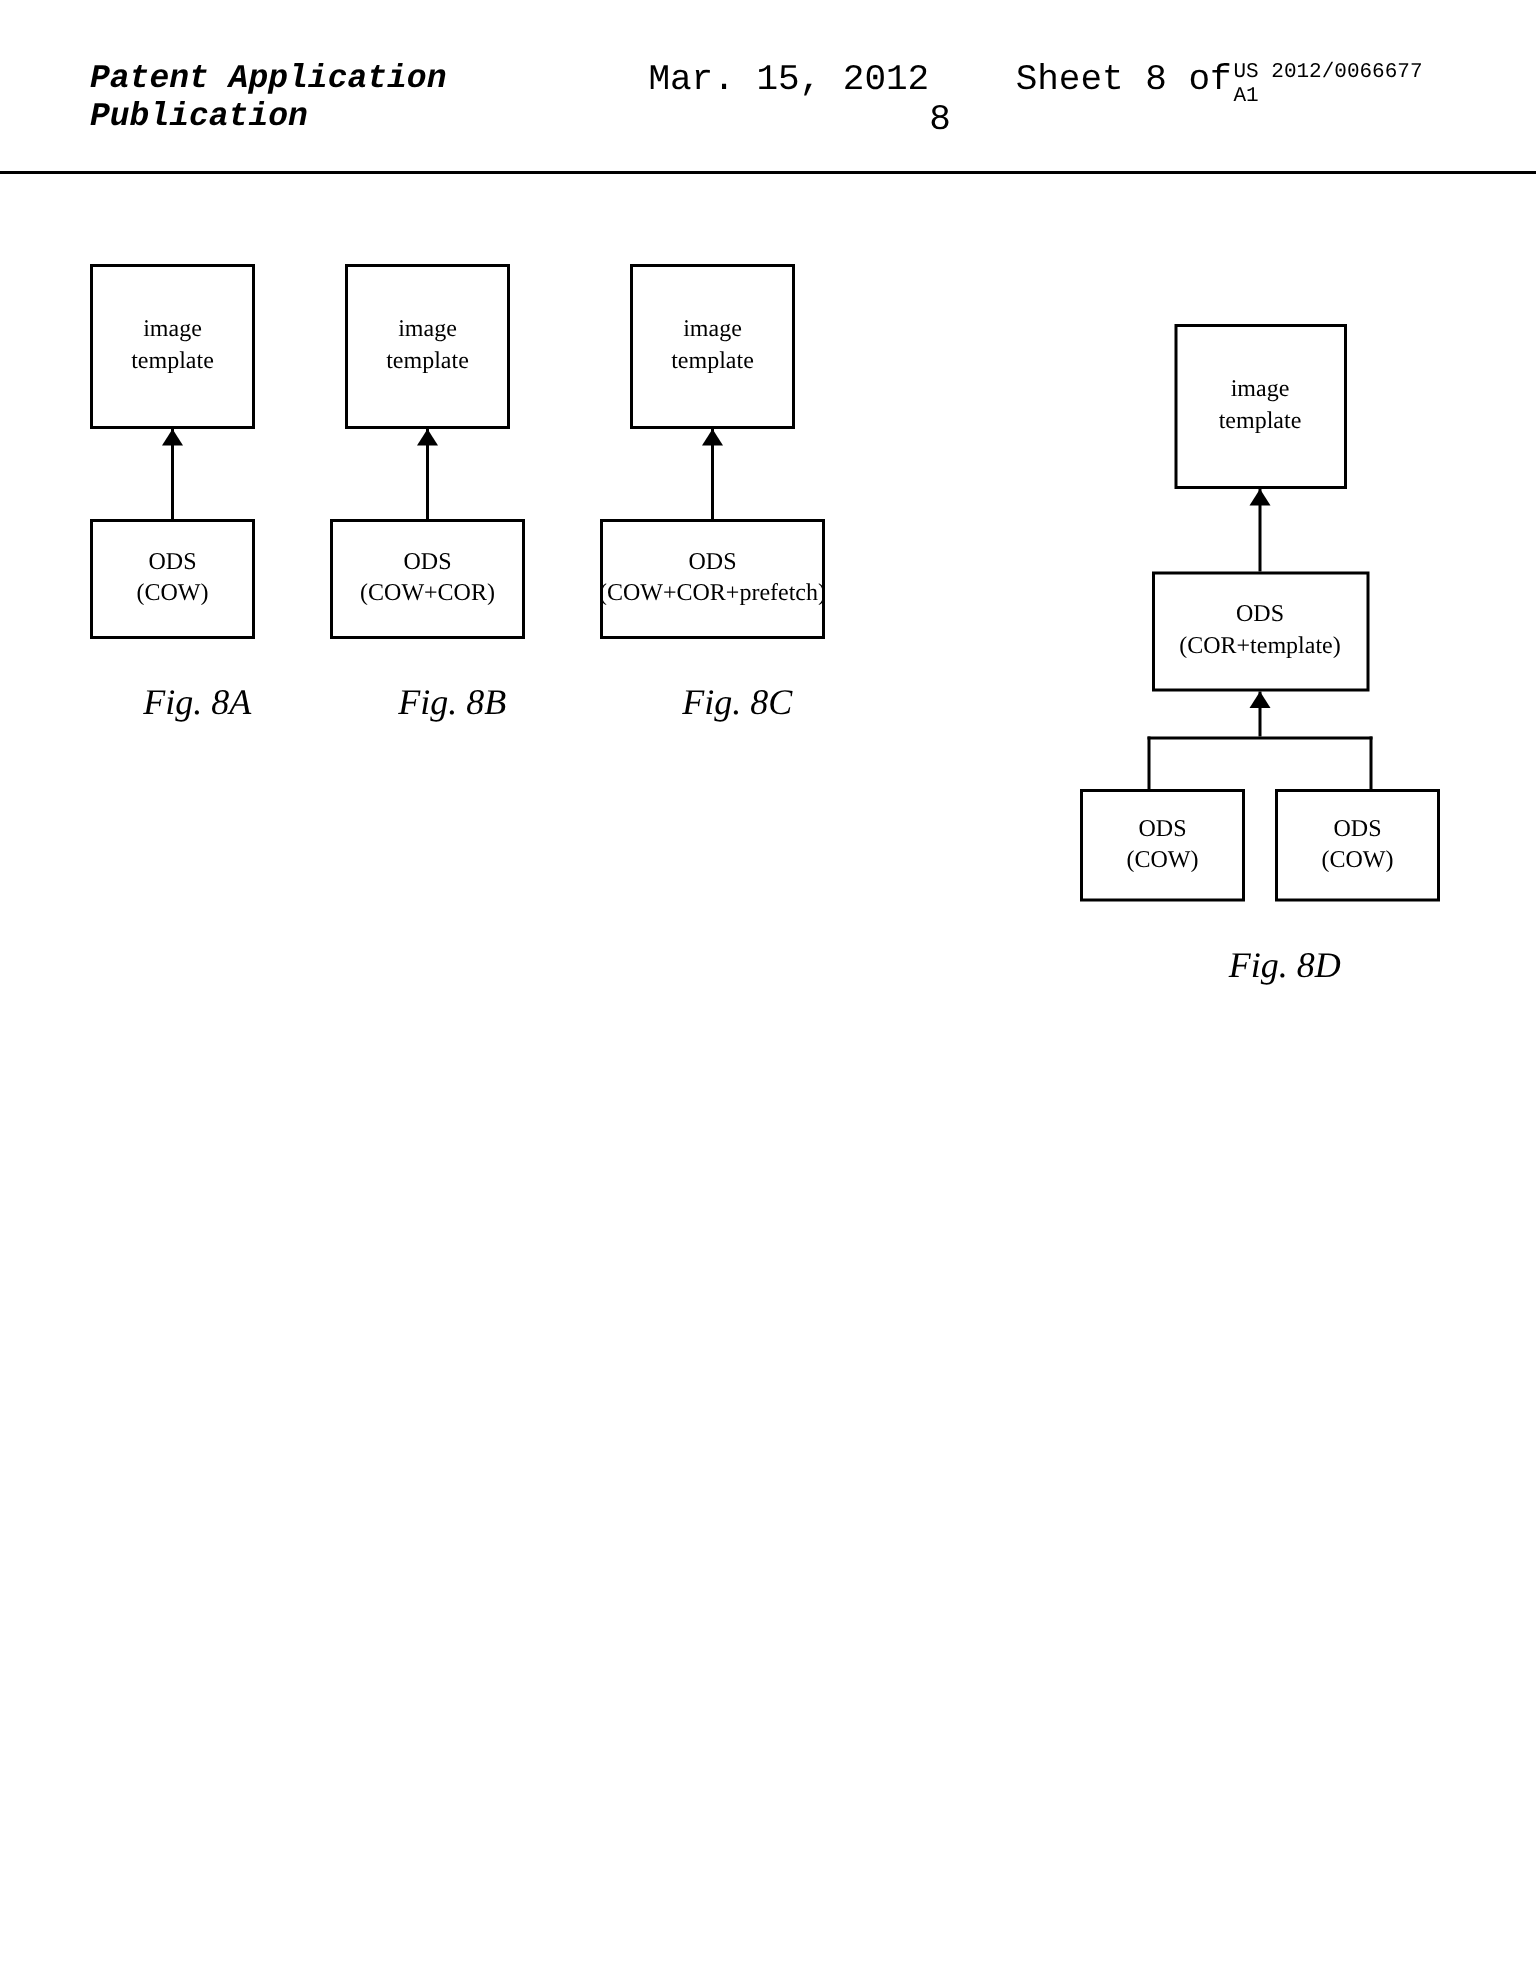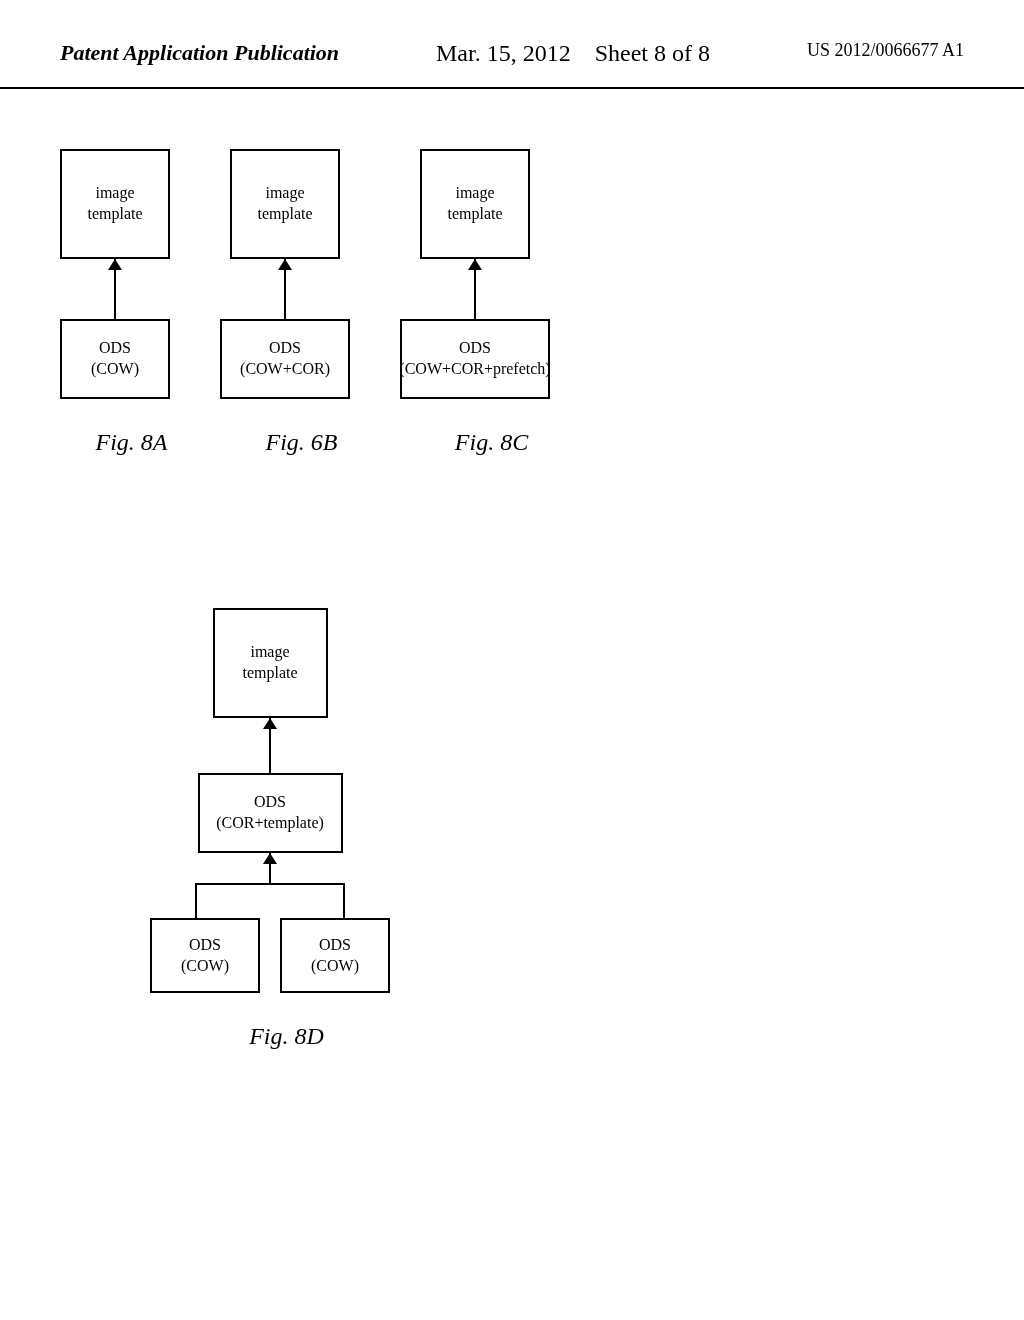--- a/index.html
+++ b/index.html
@@ -11,45 +11,45 @@
       overflow: hidden;
       position: relative;
     }
 
     .header {
       display: flex;
       justify-content: space-between;
       align-items: flex-start;
       padding: 40px 60px 20px 60px;
       border-bottom: 2px solid #000;
+      font-family: Liberation Mono, monospace;
     }
 
     .header-left {
       font-size: 22px;
       font-weight: bold;
       font-style: italic;
     }
 
     .header-center {
       font-size: 24px;
       text-align: center;
     }
 
     .header-right {
-      font-size: 18px;
-      text-align: right;
+      font-size: 14px;
     }
 
     .main-content {
       display: flex;
-      flex-direction: column;
+      flex-direction: row;
       justify-content: flex-start;
       align-items: flex-start;
       padding: 60px 60px 40px 60px;
-      gap: 112px;
+      gap: 80px;
     }
 
     
     .left-section {
       display: flex;
       flex-direction: row;
       align-items: flex-end;
       gap: 50px;
     }
 
@@ -187,21 +187,21 @@
     <div class="diagram-column">
       <div class="box box-image-template">
         <span>image</span>
         <span>template</span>
       </div>
       <div class="arrow-simple with-head" style="height:60px;"></div>
       <div class="box box-ods-medium">
         <span>ODS</span>
         <span>(COW+COR)</span>
       </div>
-      <div class="fig-label">Fig. 6B</div>
+      <div class="fig-label">Fig. 8B</div>
     </div>
 
     <div class="diagram-column">
       <div class="box box-image-template">
         <span>image</span>
         <span>template</span>
       </div>
       <div class="arrow-simple with-head" style="height:60px;"></div>
       <div class="box box-ods-large">
         <span>ODS</span>

